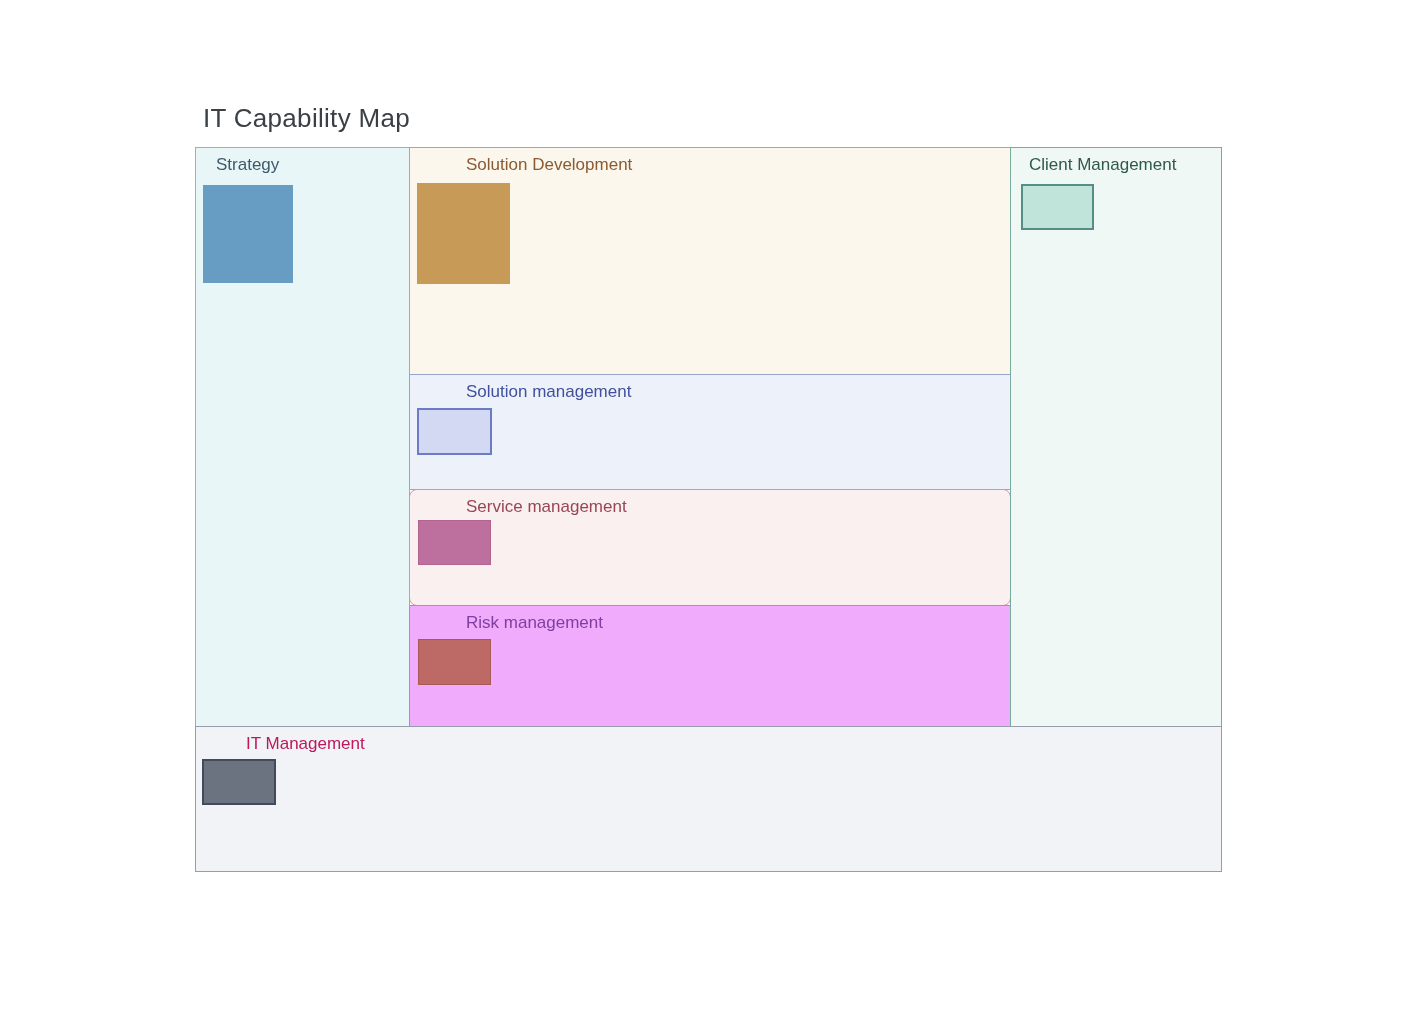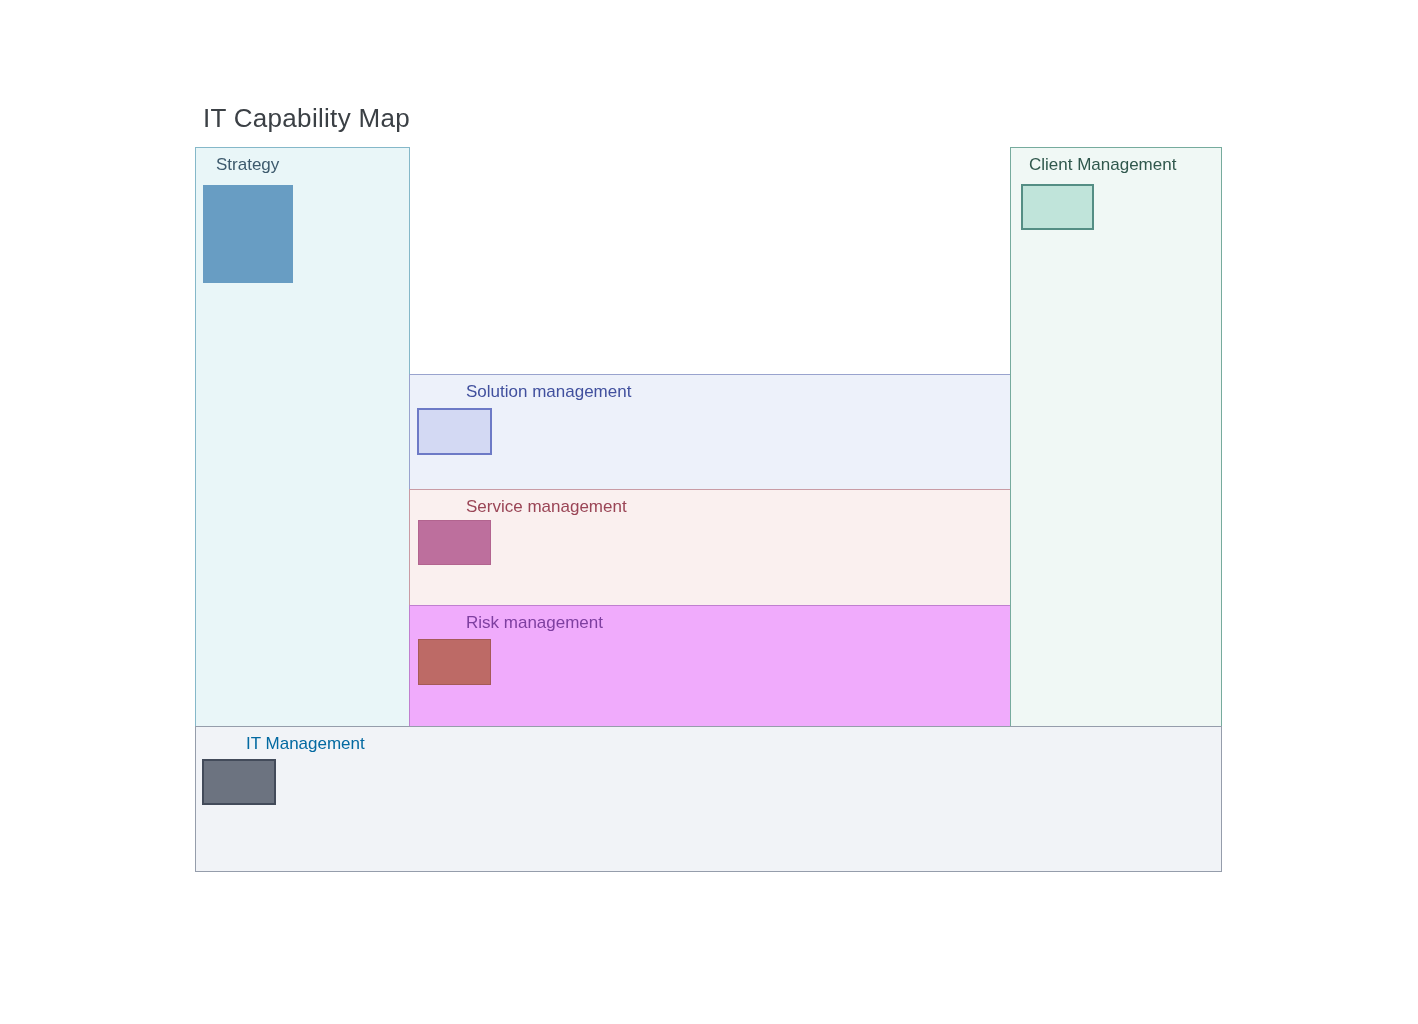--- a/index.html
+++ b/index.html
@@ -87,40 +87,44 @@
 
   <div class="page-title">IT Capability Map</div>
 
   <div class="map">
 
     <div class="lane lane-strategy" style="background-color: rgb(233, 246, 248); border-color: rgb(133, 184, 201);">
       <div class="lane-label" style="color: rgb(61, 90, 109);">Strategy</div>
       <div class="cap-box box-strategy" style="background-color: rgb(104, 157, 195); border-color: rgb(104, 157, 195);"></div>
     </div>
 
+    <div class="lane lane-dev" style="background-color: rgb(251, 247, 236); border-color: rgb(201, 163, 95);">
+      <div class="lane-label" style="color: rgb(138, 90, 51);">Solution Development</div>
+      <div class="cap-box box-dev" style="background-color: rgb(200, 154, 87); border-color: rgb(200, 154, 87);"></div>
+    </div>
 
     <div class="lane lane-ops" style="background-color: rgb(237, 241, 250); border-color: rgb(153, 163, 206);">
       <div class="lane-label" style="color: rgb(65, 80, 158);">Solution management</div>
       <div class="cap-box box-ops" style="background-color: rgb(211, 217, 243); border-color: rgb(109, 122, 198);"></div>
     </div>
 
-    <div class="lane lane-service" style="background-color: rgb(250, 240, 239); border-color: rgb(201, 155, 164);">
+    <div class="lane lane-service" style="background-color: rgb(250, 240, 239); border-color: rgb(201, 155, 164); border-radius: 8px;">
       <div class="lane-label" style="color: rgb(154, 69, 86);">Service management</div>
       <div class="cap-box box-service" style="background-color: rgb(189, 111, 157); border-color: rgb(178, 100, 143);"></div>
     </div>
 
     <div class="lane lane-risk" style="background-color: #f0abfc; border-color: rgb(192, 127, 208);">
       <div class="lane-label" style="color: rgb(126, 63, 160);">Risk management</div>
       <div class="cap-box box-risk" style="background-color: rgb(189, 106, 102); border-color: rgb(165, 90, 87);"></div>
     </div>
 
     <div class="lane lane-client" style="background-color: rgb(240, 248, 245); border-color: rgb(118, 171, 157);">
       <div class="lane-label" style="color: rgb(48, 88, 77);">Client Management</div>
       <div class="cap-box box-client" style="background-color: rgb(192, 228, 218); border-color: rgb(84, 142, 132);"></div>
     </div>
 
     <div class="lane lane-it" style="background-color: rgb(241, 243, 247); border-color: rgb(149, 157, 171);">
-      <div class="lane-label" style="color: #0369a1;">IT Management</div>
+      <div class="lane-label" style="color: #be185d;">IT Management</div>
       <div class="cap-box box-it" style="background-color: rgb(108, 115, 128); border-color: rgb(67, 75, 90);"></div>
     </div>
 
   </div>
 </div>
 
 </body></html>

